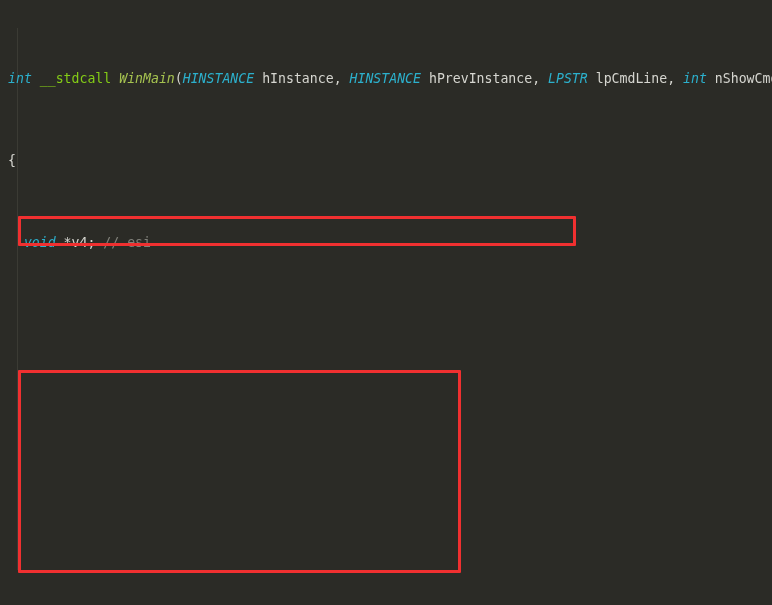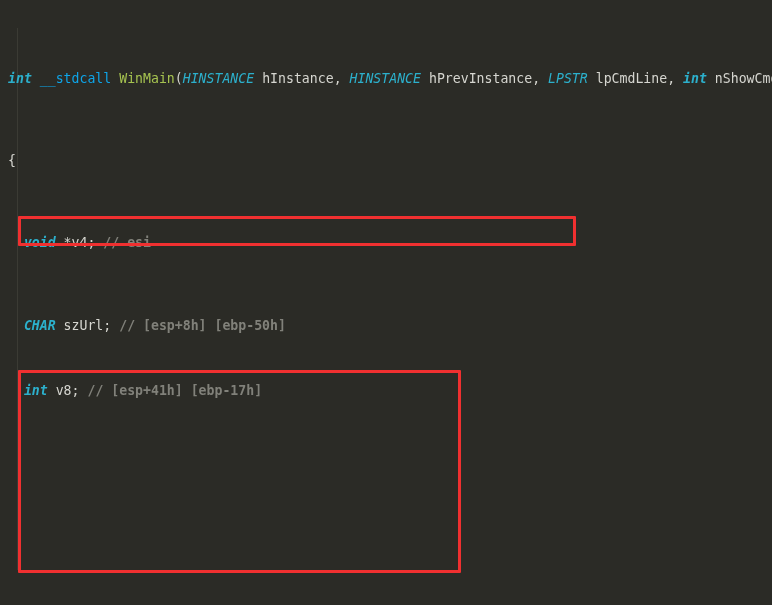--- a/index.html
+++ b/index.html
@@ -39,26 +39,26 @@
   .guide {
     position: absolute;
     left: 17px;
     top: 28px;
     width: 1px;
     height: 542px;
     background: #3b3b34;
   }
 
   
-  .kw      { color: #2cb0cc; font-style: italic; font-weight: bold; }   
-  .mod     { color: #0ea5e9; }                        
-  .fnmain  { color: #a6c350; }                        
+  .kw      { color: #2cb0cc; font-style: italic; }   
+  .mod     { color: #84cc16; }                        
+  .fnmain  { color: #a6c350; font-style: italic; }                        
   .type    { color: #2cb0cc; font-style: italic; }    
   .var     { color: #d6d6d0; }                        
-  .cmt     { color: #81817a; font-weight: bold; }                        
+  .cmt     { color: #81817a; }                        
   .punc    { color: #d6d6d0; }
 
   
   .redbox {
     position: absolute;
     border: 3px solid #f03030;
     box-sizing: border-box;
     pointer-events: none;
     border-radius: 1px;
   }
@@ -77,23 +77,21 @@
     
     <div class="ln"><span class="kw">int</span><span class="punc"> </span><span class="mod">__stdcall</span><span class="punc"> </span><span class="fnmain">WinMain</span><span class="punc">(</span><span class="type">HINSTANCE</span><span class="punc"> </span><span class="var">hInstance</span><span class="punc">, </span><span class="type">HINSTANCE</span><span class="punc"> </span><span class="var">hPrevInstance</span><span class="punc">, </span><span class="type">LPSTR</span><span class="punc"> </span><span class="var">lpCmdLine</span><span class="punc">, </span><span class="kw">int</span><span class="punc"> </span><span class="var">nShowCmd</span></div>
 
     
     <div class="ln"><span class="punc">{</span></div>
 
     
     <div class="ln">  <span class="kw">void</span> <span class="var">*</span><span class="var">v4</span><span class="punc">; </span><span class="cmt">// esi</span></div>
 
 
-    <div class="ln">  <span class="kw">CHAR</span> <span class="var">szUrl</span><span class="punc">; </span><span class="cmt">// [esp+8h] [ebp-50h]</span></div>
 
-    <div class="ln">  <span class="kw">int</span> <span class="var">v8</span><span class="punc">; </span><span class="cmt">// [esp+41h] [ebp-17h]</span></div>
 
 
 
     
 
     
 
     
 
     

